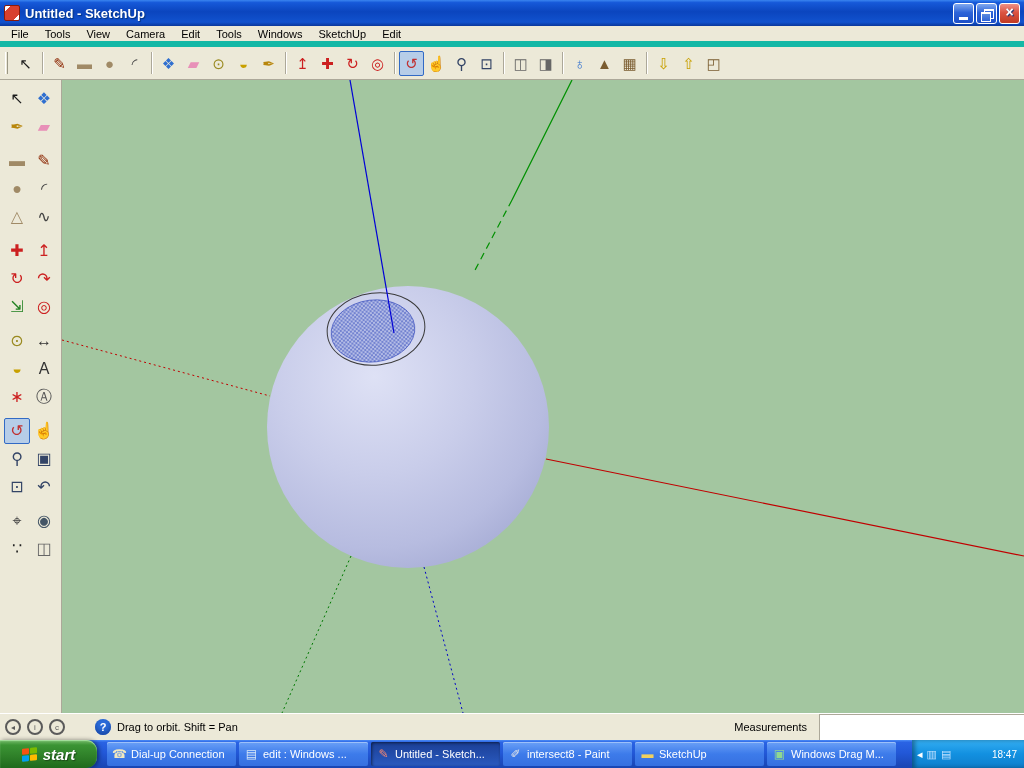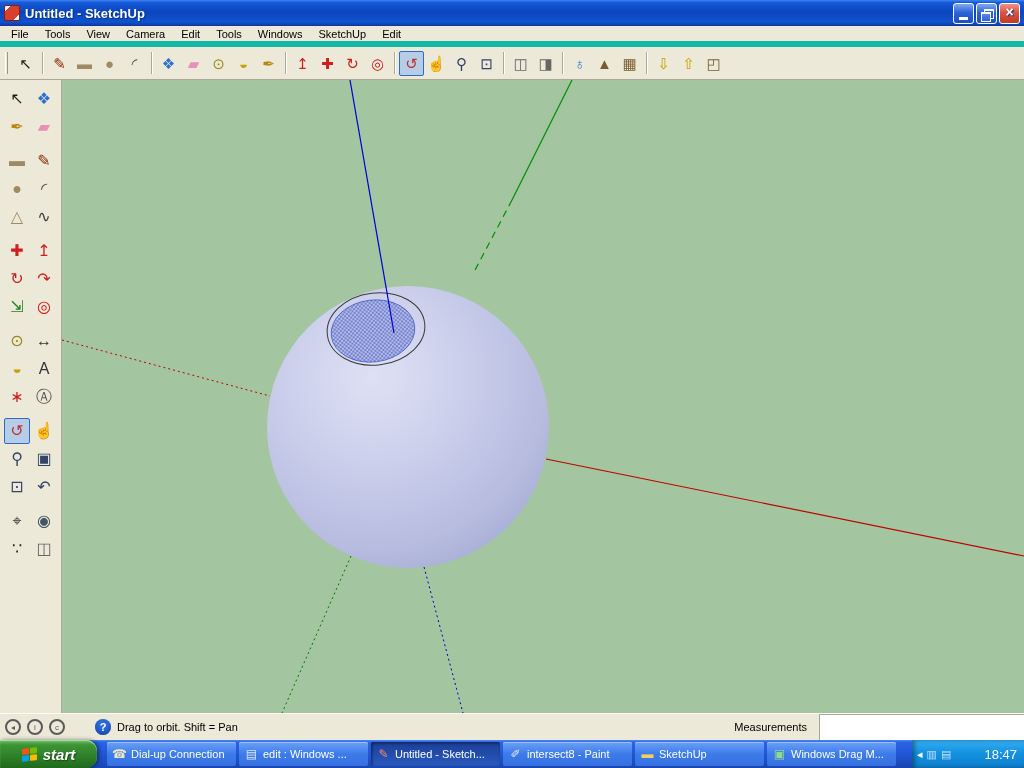--- a/index.html
+++ b/index.html
@@ -68,21 +68,21 @@
   .tasks { flex:1; display:flex; gap:3px; padding:2px 3px 2px 10px; min-width:0; }
   .task { width:129px; flex:none; display:flex; align-items:center; gap:4px; padding:0 5px; border-radius:2px;
     background:linear-gradient(180deg,#6AA0F7,#3D7BEA 50%,#3670E0); box-shadow:inset 0 1px 0 #9cc0fa;
     color:#fff; white-space:nowrap; overflow:hidden; cursor:default; }
   .task.active { background:linear-gradient(180deg,#1B3F96,#2A5ABF); box-shadow:inset 1px 1px 3px rgba(0,0,0,.55); }
   .task-icon { width:15px; height:15px; flex:none; display:flex; align-items:center; justify-content:center; font-size:12px; }
   .tray { width:112px; flex:none; display:flex; align-items:center; gap:4px; padding:0 7px 0 5px;
     background:linear-gradient(180deg,#35AEF2,#1290E0 50%,#0F7ECB 100%);
     box-shadow:inset 3px 0 4px rgba(0,0,0,.35); color:#fff; }
   .tray .glyph { font-size:11px; }
-  .clock { margin-left:auto; font-size:13px; }
+  .clock { margin-left:auto; font-size:10px; }
 
   .glyph { display:inline-flex; align-items:center; justify-content:center; line-height:1; }
 </style>
 </head>
 <body>
 
 <div class="screen">
 
   <div class="titlebar">
     <span class="app-icon"></span>

